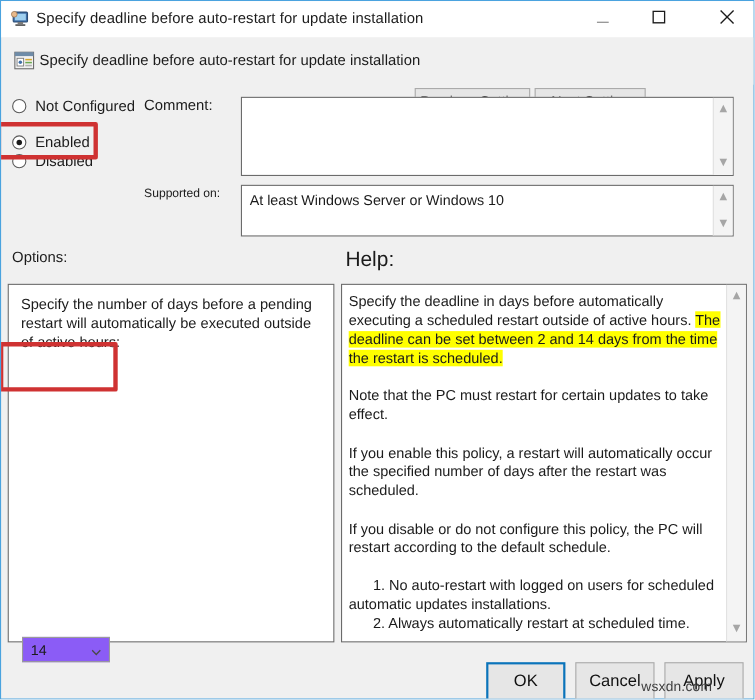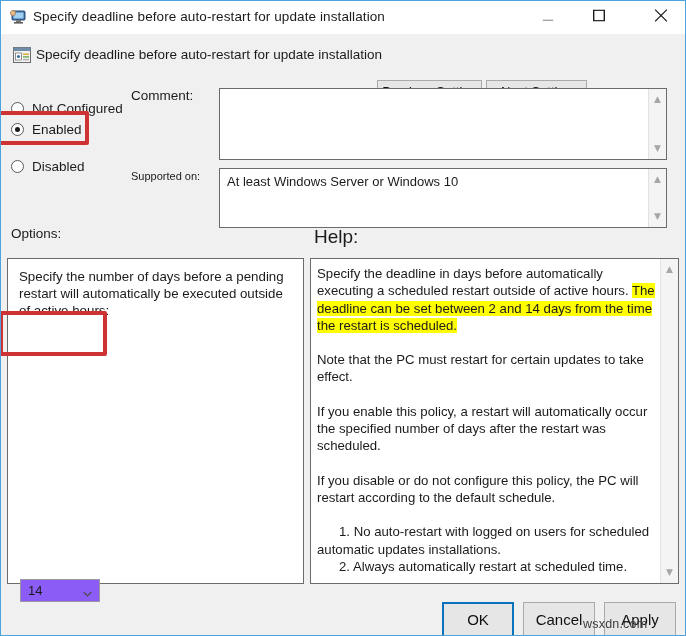--- a/index.html
+++ b/index.html
@@ -101,23 +101,23 @@
 
   
   .radio-row {
     position: absolute;
     left: 10px;
     height: 22px;
     display: flex;
     align-items: center;
     cursor: default;
   }
-  #radio-notconf { top: 96px; }
+  #radio-notconf { top: 84px; }
   #radio-enabled { top: 117px; }
-  #radio-disabled { top: 154px; }
+  #radio-disabled { top: 134px; }
   .radio-mark {
     width: 13px;
     height: 13px;
     border-radius: 50%;
     border: 1px solid #5a5a5a;
     background: #ffffff;
     box-sizing: border-box;
     position: relative;
     flex: none;
   }
@@ -155,21 +155,21 @@
   #supported-label {
     position: absolute;
     left: 130px; top: 169px;
     font-size: 11px;
     color: #1b1b1b;
   }
   #supported-box {
     position: absolute;
     left: 218px; top: 167px;
     width: 448px;
-    height: 60px;
+    height: 47px;
     background: #ffffff;
     border: 1px solid #6b6b6b;
     box-sizing: border-box;
   }
   #supported-text {
     position: absolute;
     left: 7px; top: 5px;
     font-size: 13px;
     color: #1b1b1b;
     white-space: nowrap;

